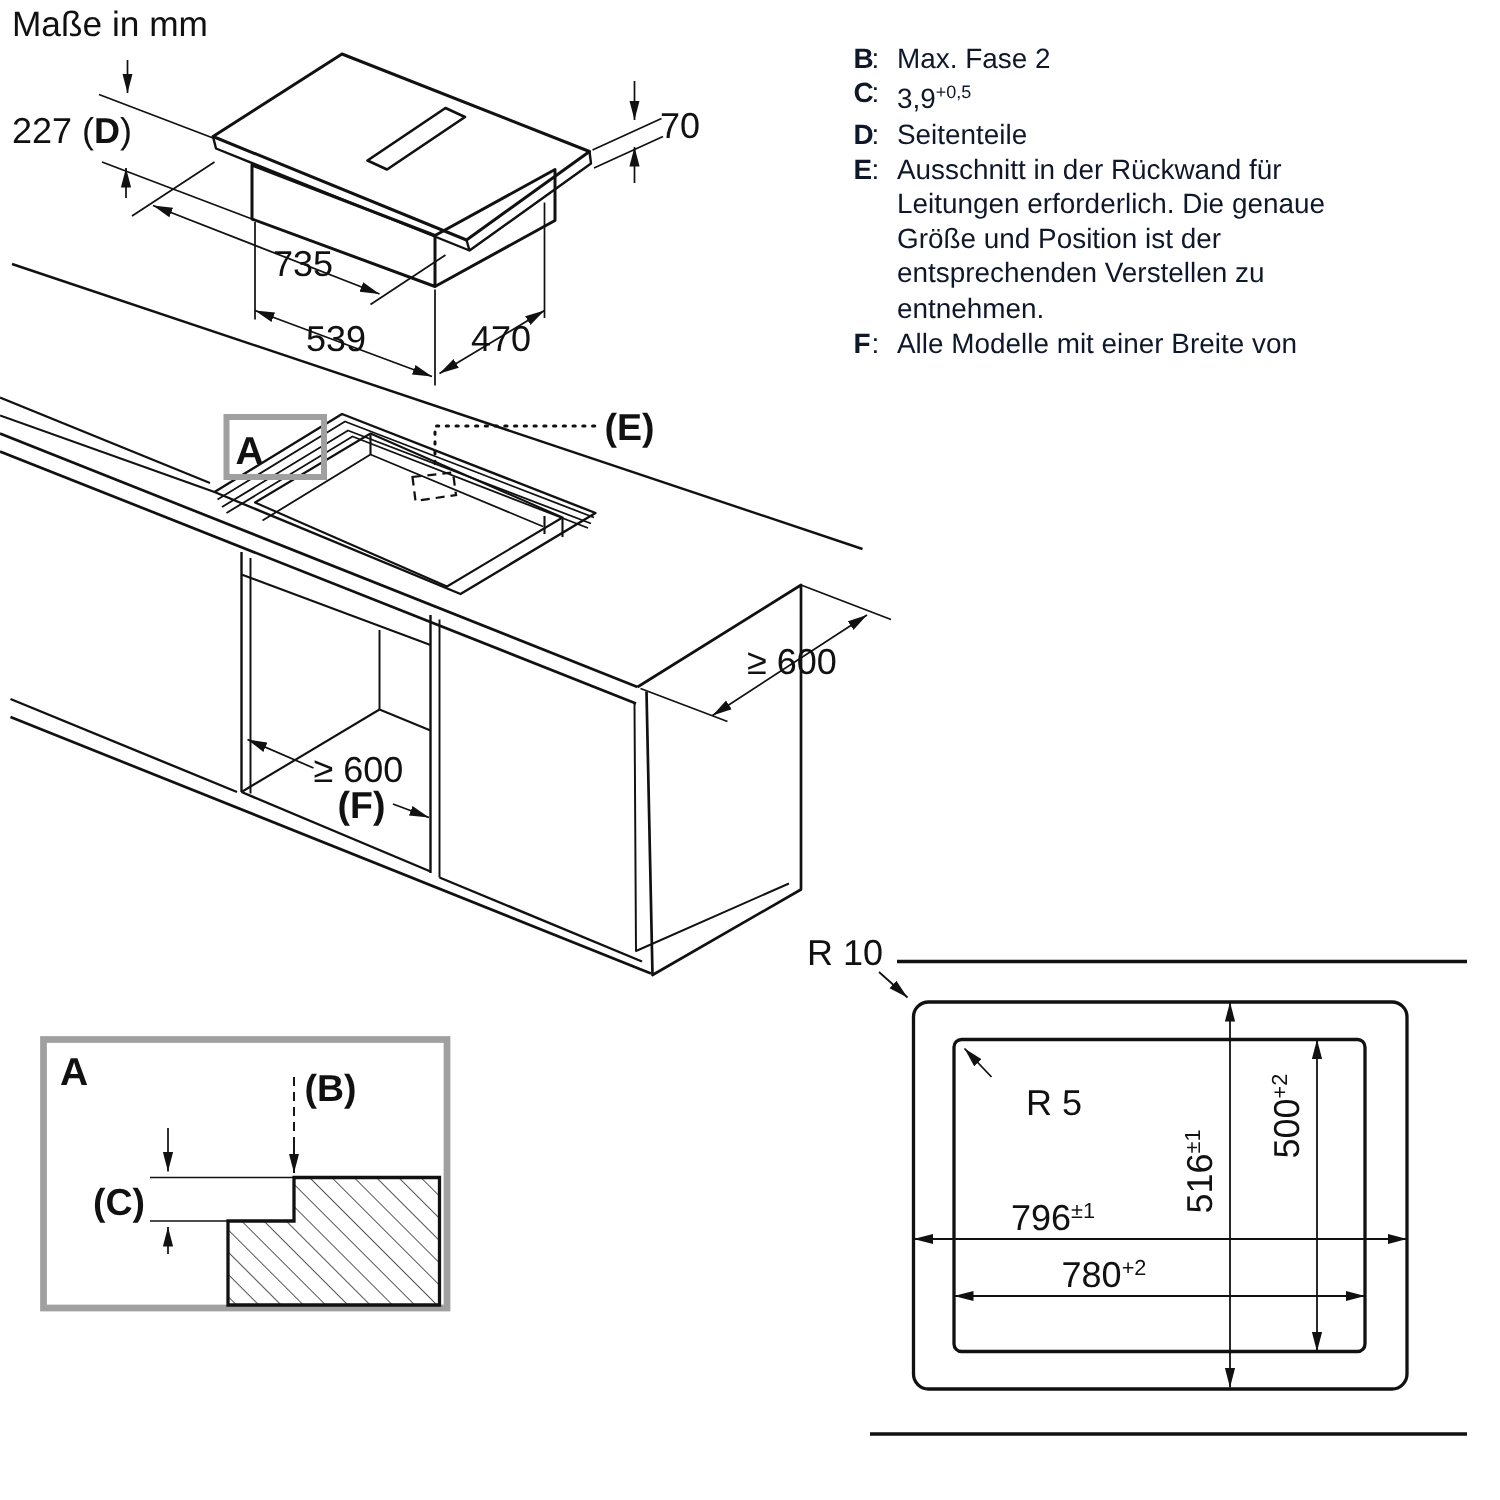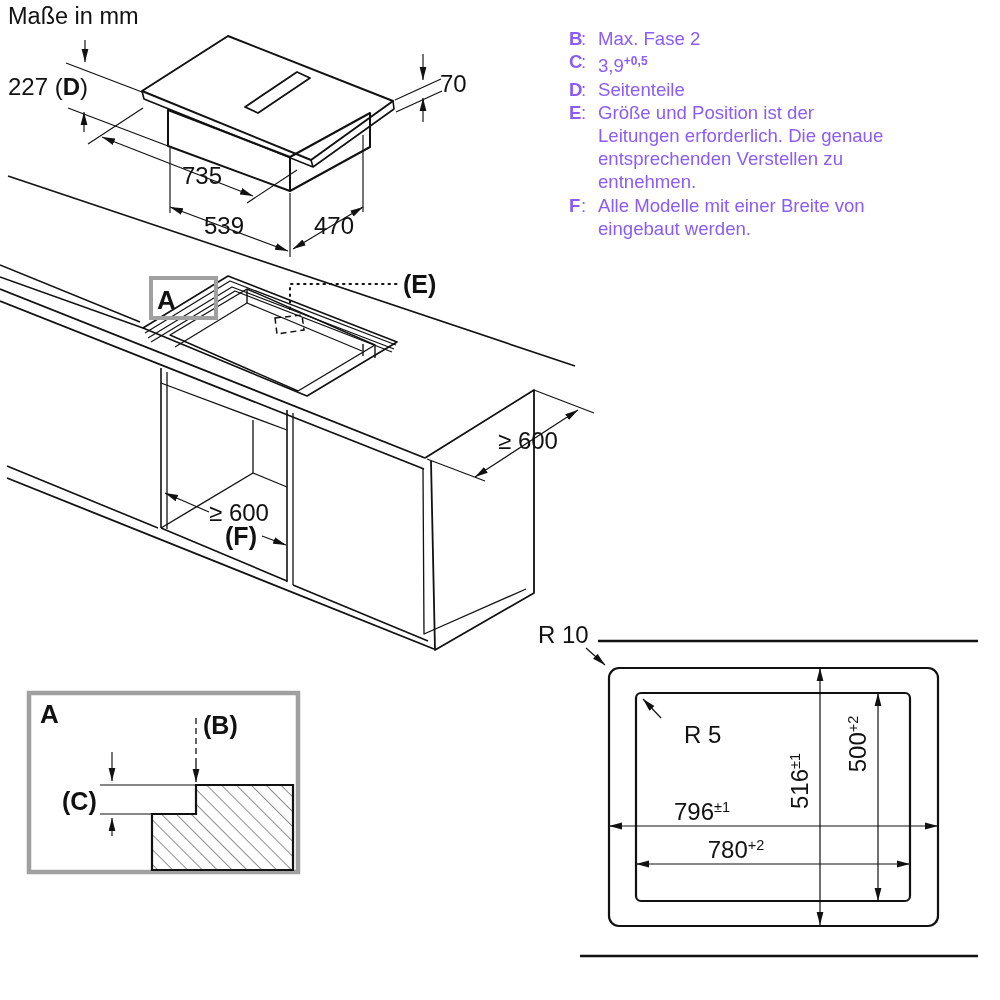--- a/index.html
+++ b/index.html
@@ -1,27 +1,27 @@
 <!DOCTYPE html>
 <html><head>
 <meta charset="utf-8">
 <style>
   html,body{margin:0;padding:0;background:#fff;}
   .canvas{
     position:relative;width:1000px;height:1000px;background:#fff;overflow:hidden;
-    font-family:"Liberation Sans", sans-serif;color:#8b5cf6;
+    font-family:"Liberation Sans", sans-serif;color:#0f172a;
   }
   svg text{font-family:"Liberation Sans", sans-serif;fill:#111;}
   .drawing{position:absolute;left:0;top:0;}
   
   .legend{position:absolute;left:569px;top:27px;width:392px;font-size:18.6px;line-height:23.2px;}
   .lrow{position:relative;padding-left:29px;}
   .lkey{position:absolute;left:0;top:0;font-weight:bold;}
   .lsep{position:absolute;left:12px;top:0;}
-  sup{font-size:12px;font-weight:bold;}
+  sup{font-size:12px;}
 </style>
 </head>
 <body>
 
 <div class="canvas">
 
 <svg class="drawing" width="1000" height="1000" viewBox="0 0 1000 1000">
   <defs>
     <marker id="ah" markerUnits="userSpaceOnUse" markerWidth="14" markerHeight="8" refX="13" refY="4" orient="auto-start-reverse">
       <path d="M0,0.6 L13,4 L0,7.4 Z" fill="#111"></path>
@@ -182,26 +182,26 @@
     <span class="lkey">C</span><span class="lsep">:</span>
     <span>3,9</span><sup>+0,5</sup>
   </div>
   <div class="lrow">
     <span class="lkey">D</span><span class="lsep">:</span>
     <span>Seitenteile</span>
   </div>
   <div class="lrow">
     <span class="lkey">E</span>
         <span class="lsep">:</span>
+    <div>Ausschnitt in der Rückwand für</div>
+    <div>Leitungen erforderlich. Die genaue</div>
     <div>Größe und Position ist der</div>
-    <div>Leitungen erforderlich. Die genaue</div>
     <div>entsprechenden Verstellen zu</div>
     <div>entnehmen.</div>
   </div>
   <div class="lrow">
     <span class="lkey">F</span>
         <span class="lsep">:</span>
     <div>Alle Modelle mit einer Breite von</div>
-    <div>eingebaut werden.</div>
   </div>
 </div>
 
 </div>
 
 </body></html>

